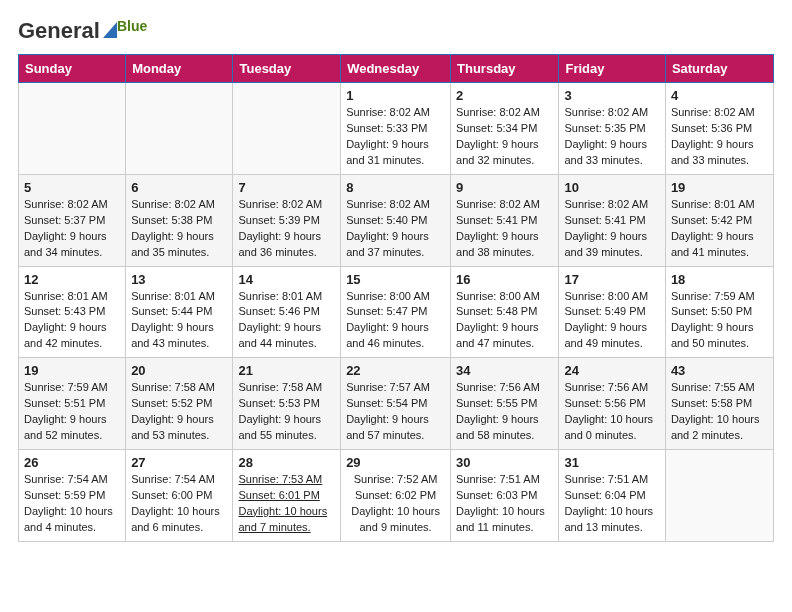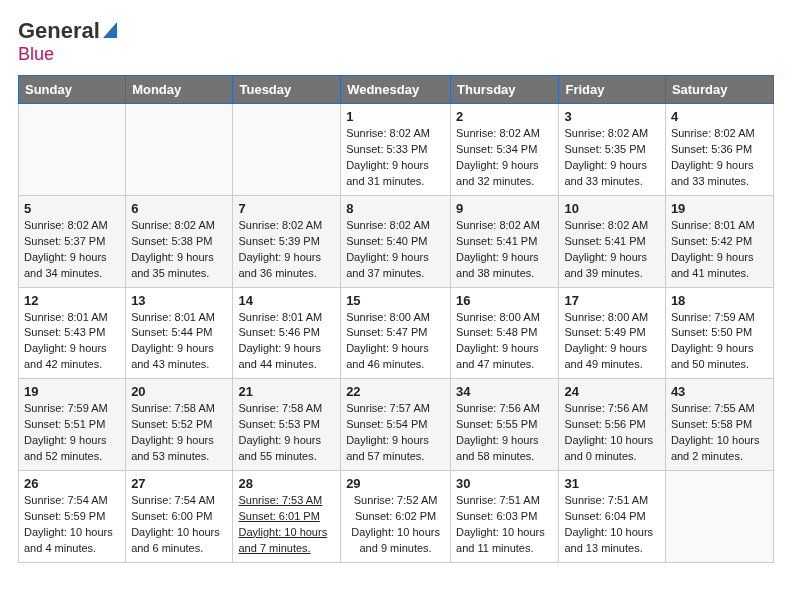--- a/index.html
+++ b/index.html
@@ -15,21 +15,21 @@
       background: #fff;
     }
     .header {
       display: flex;
       justify-content: space-between;
       align-items: flex-start;
       margin-bottom: 10px;
     }
     .logo {
       display: flex;
-      flex-direction: column;
+      flex-direction: row;
       align-items: flex-start;
     }
     .logo-general { color: #333; }
     .logo-blue { color: #1a5fa8; }
     .logo-row {
       display: flex;
       align-items: center;
     }
     .month-title {
       text-align: right;
@@ -44,21 +44,21 @@
       font-size: 16px;
       font-weight: normal;
       color: #444;
     }
     table {
       width: 100%;
       border-collapse: collapse;
       border: 1px solid #bbb;
     }
     thead tr th {
-      background: #737373;
+      background: #be185d;
       color: #fff;
       font-size: 13px;
       font-weight: bold;
       text-align: left;
       padding: 6px 6px;
       border: 1px solid #2a6db5;
     }
     tbody tr td {
       vertical-align: top;
       border: 1px solid #ccc;
@@ -95,21 +95,21 @@
     <div class="logo">
       <div class="logo-row">
         <span class="logo-general" style="font-size:22px;font-weight:bold;color:#333;">General</span>
         <span style="display:inline-block;margin-left:3px;margin-top:2px;">
           <svg width="14" height="16" viewBox="0 0 14 16">
               <polygon points="0,16 14,16 14,0" fill="#2a6db5"></polygon>
             </svg>
         </span>
       </div>
       <div class="logo-row">
-        <span class="logo-blue" style="font-size:18px;font-weight:normal;color:#be185d;">Blue</span>
+        <span class="logo-blue" style="font-size:14px;font-weight:bold;color:#4d7c0f;">Blue</span>
       </div>
     </div>
     <div class="month-title">
       <h1></h1>
       <h2></h2>
     </div>
   </div>
 
   <table>
     <thead>

